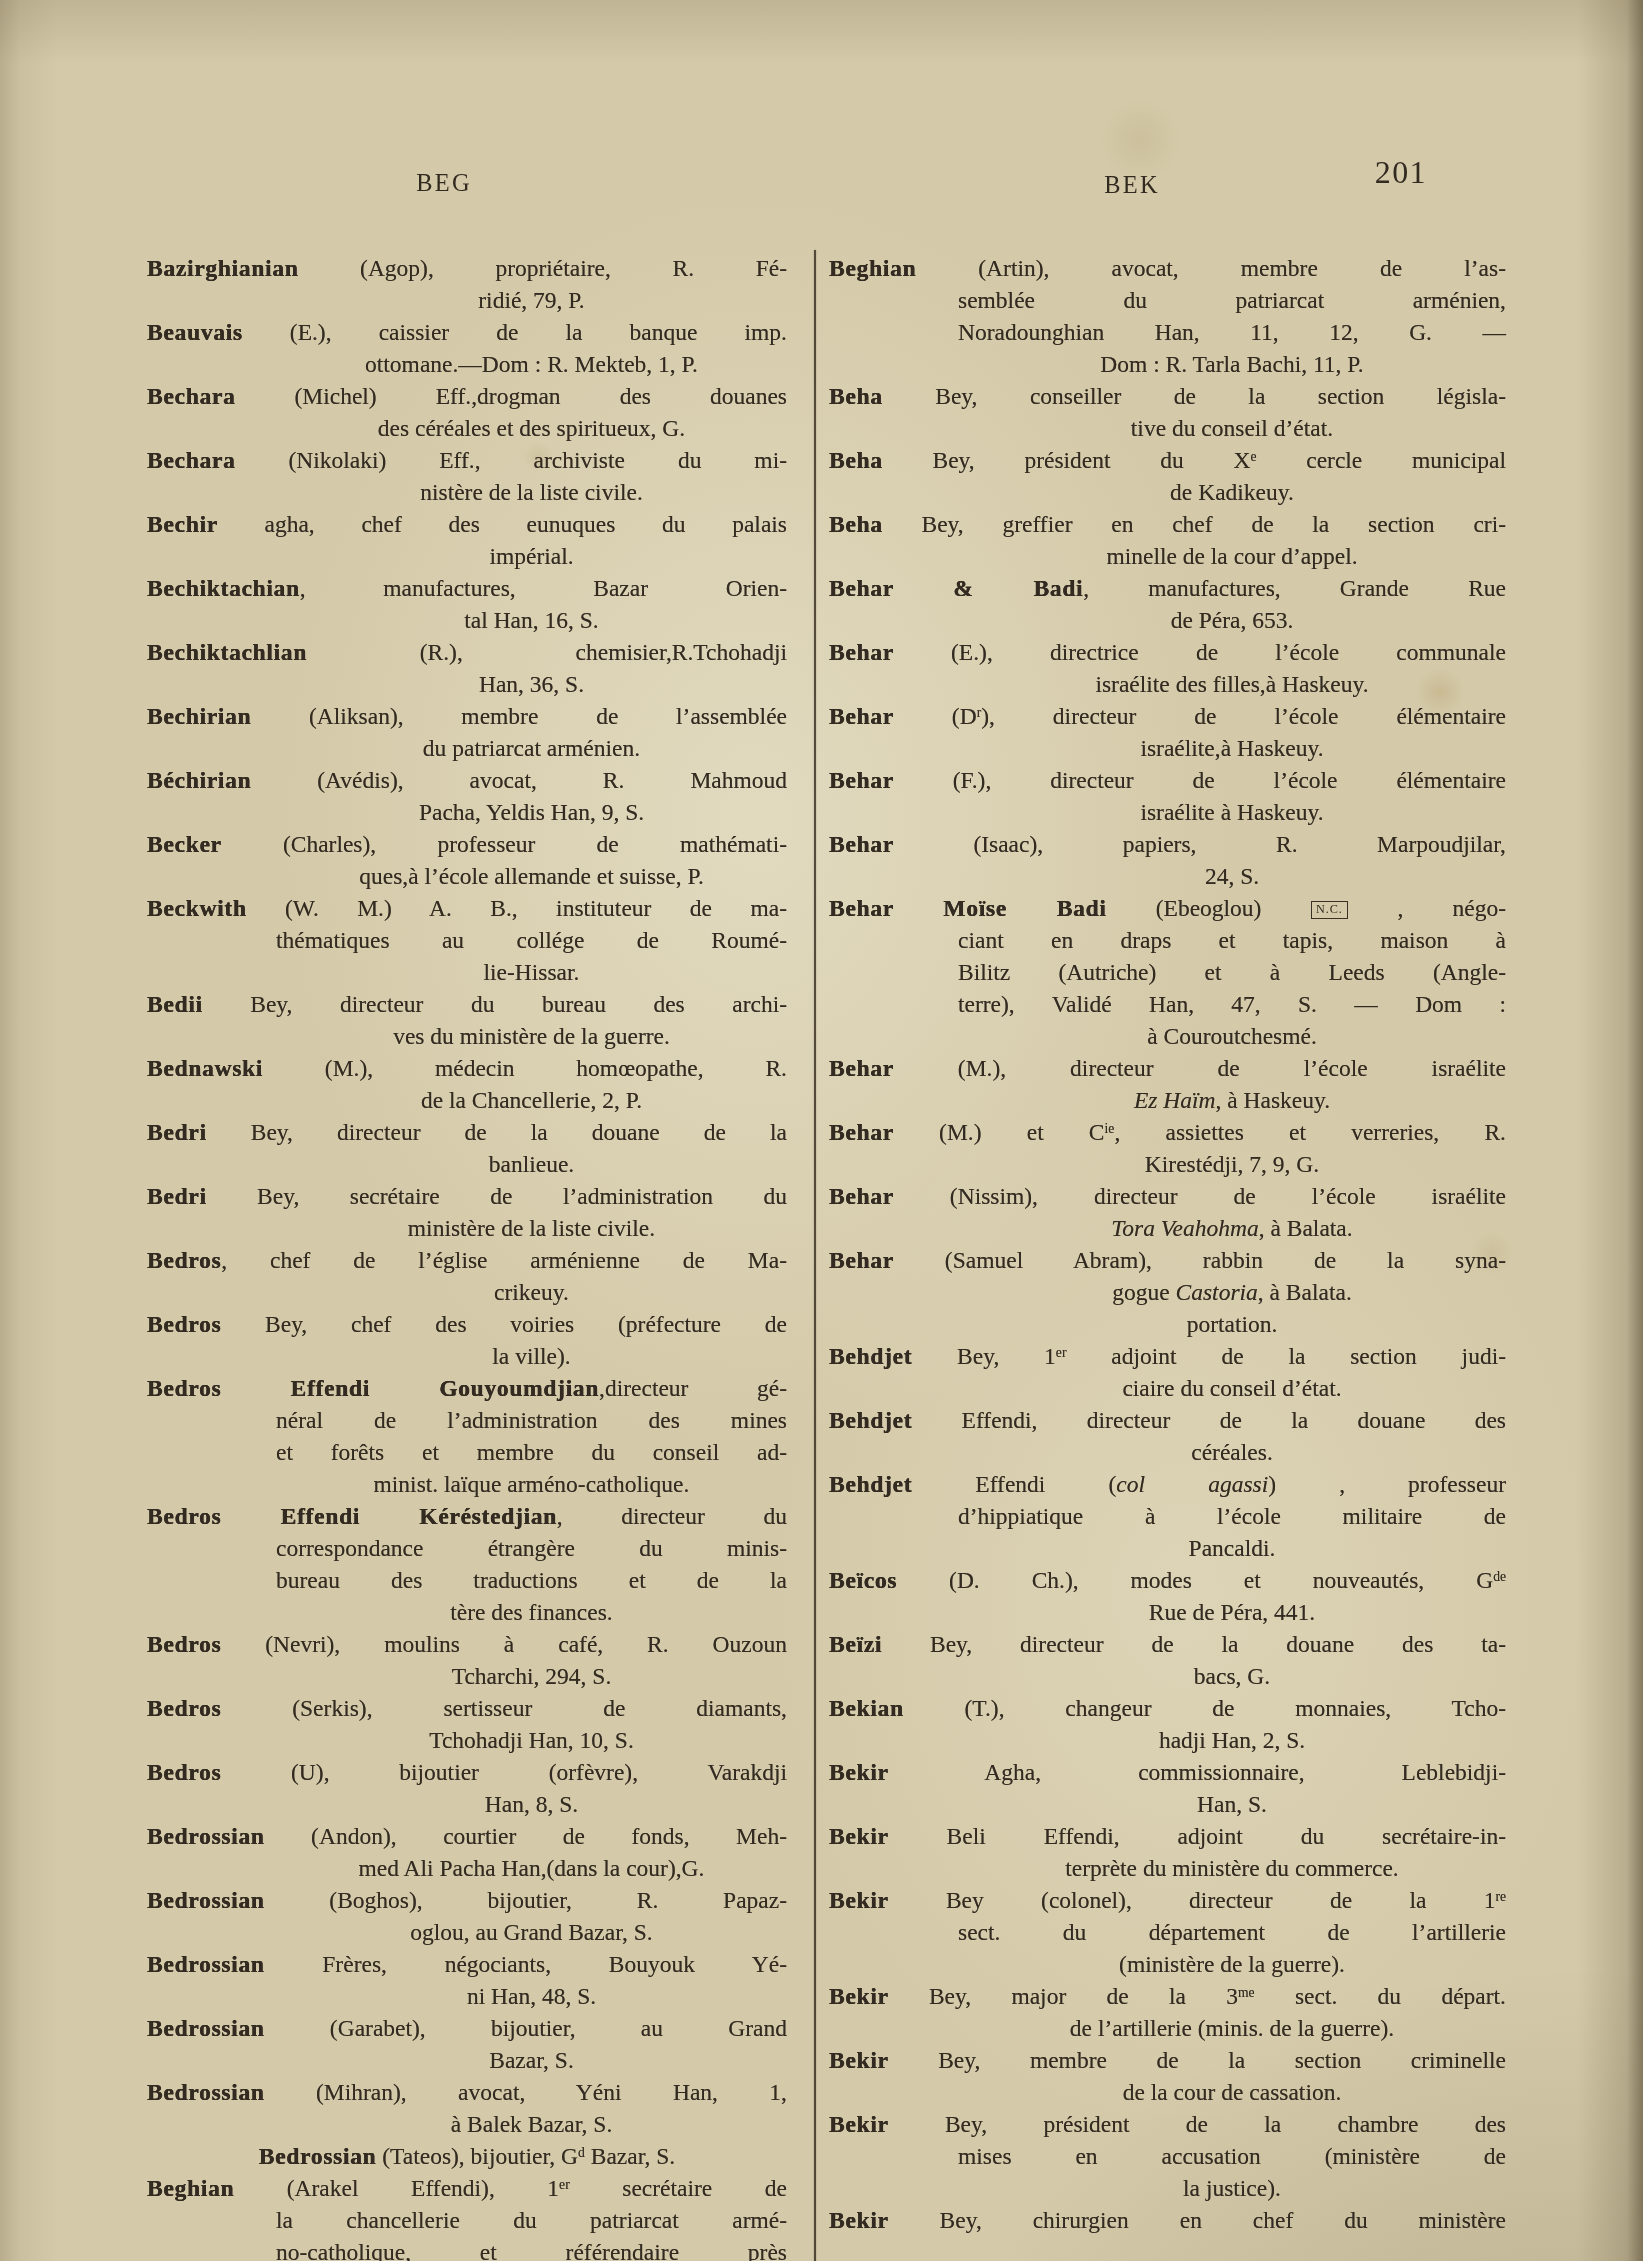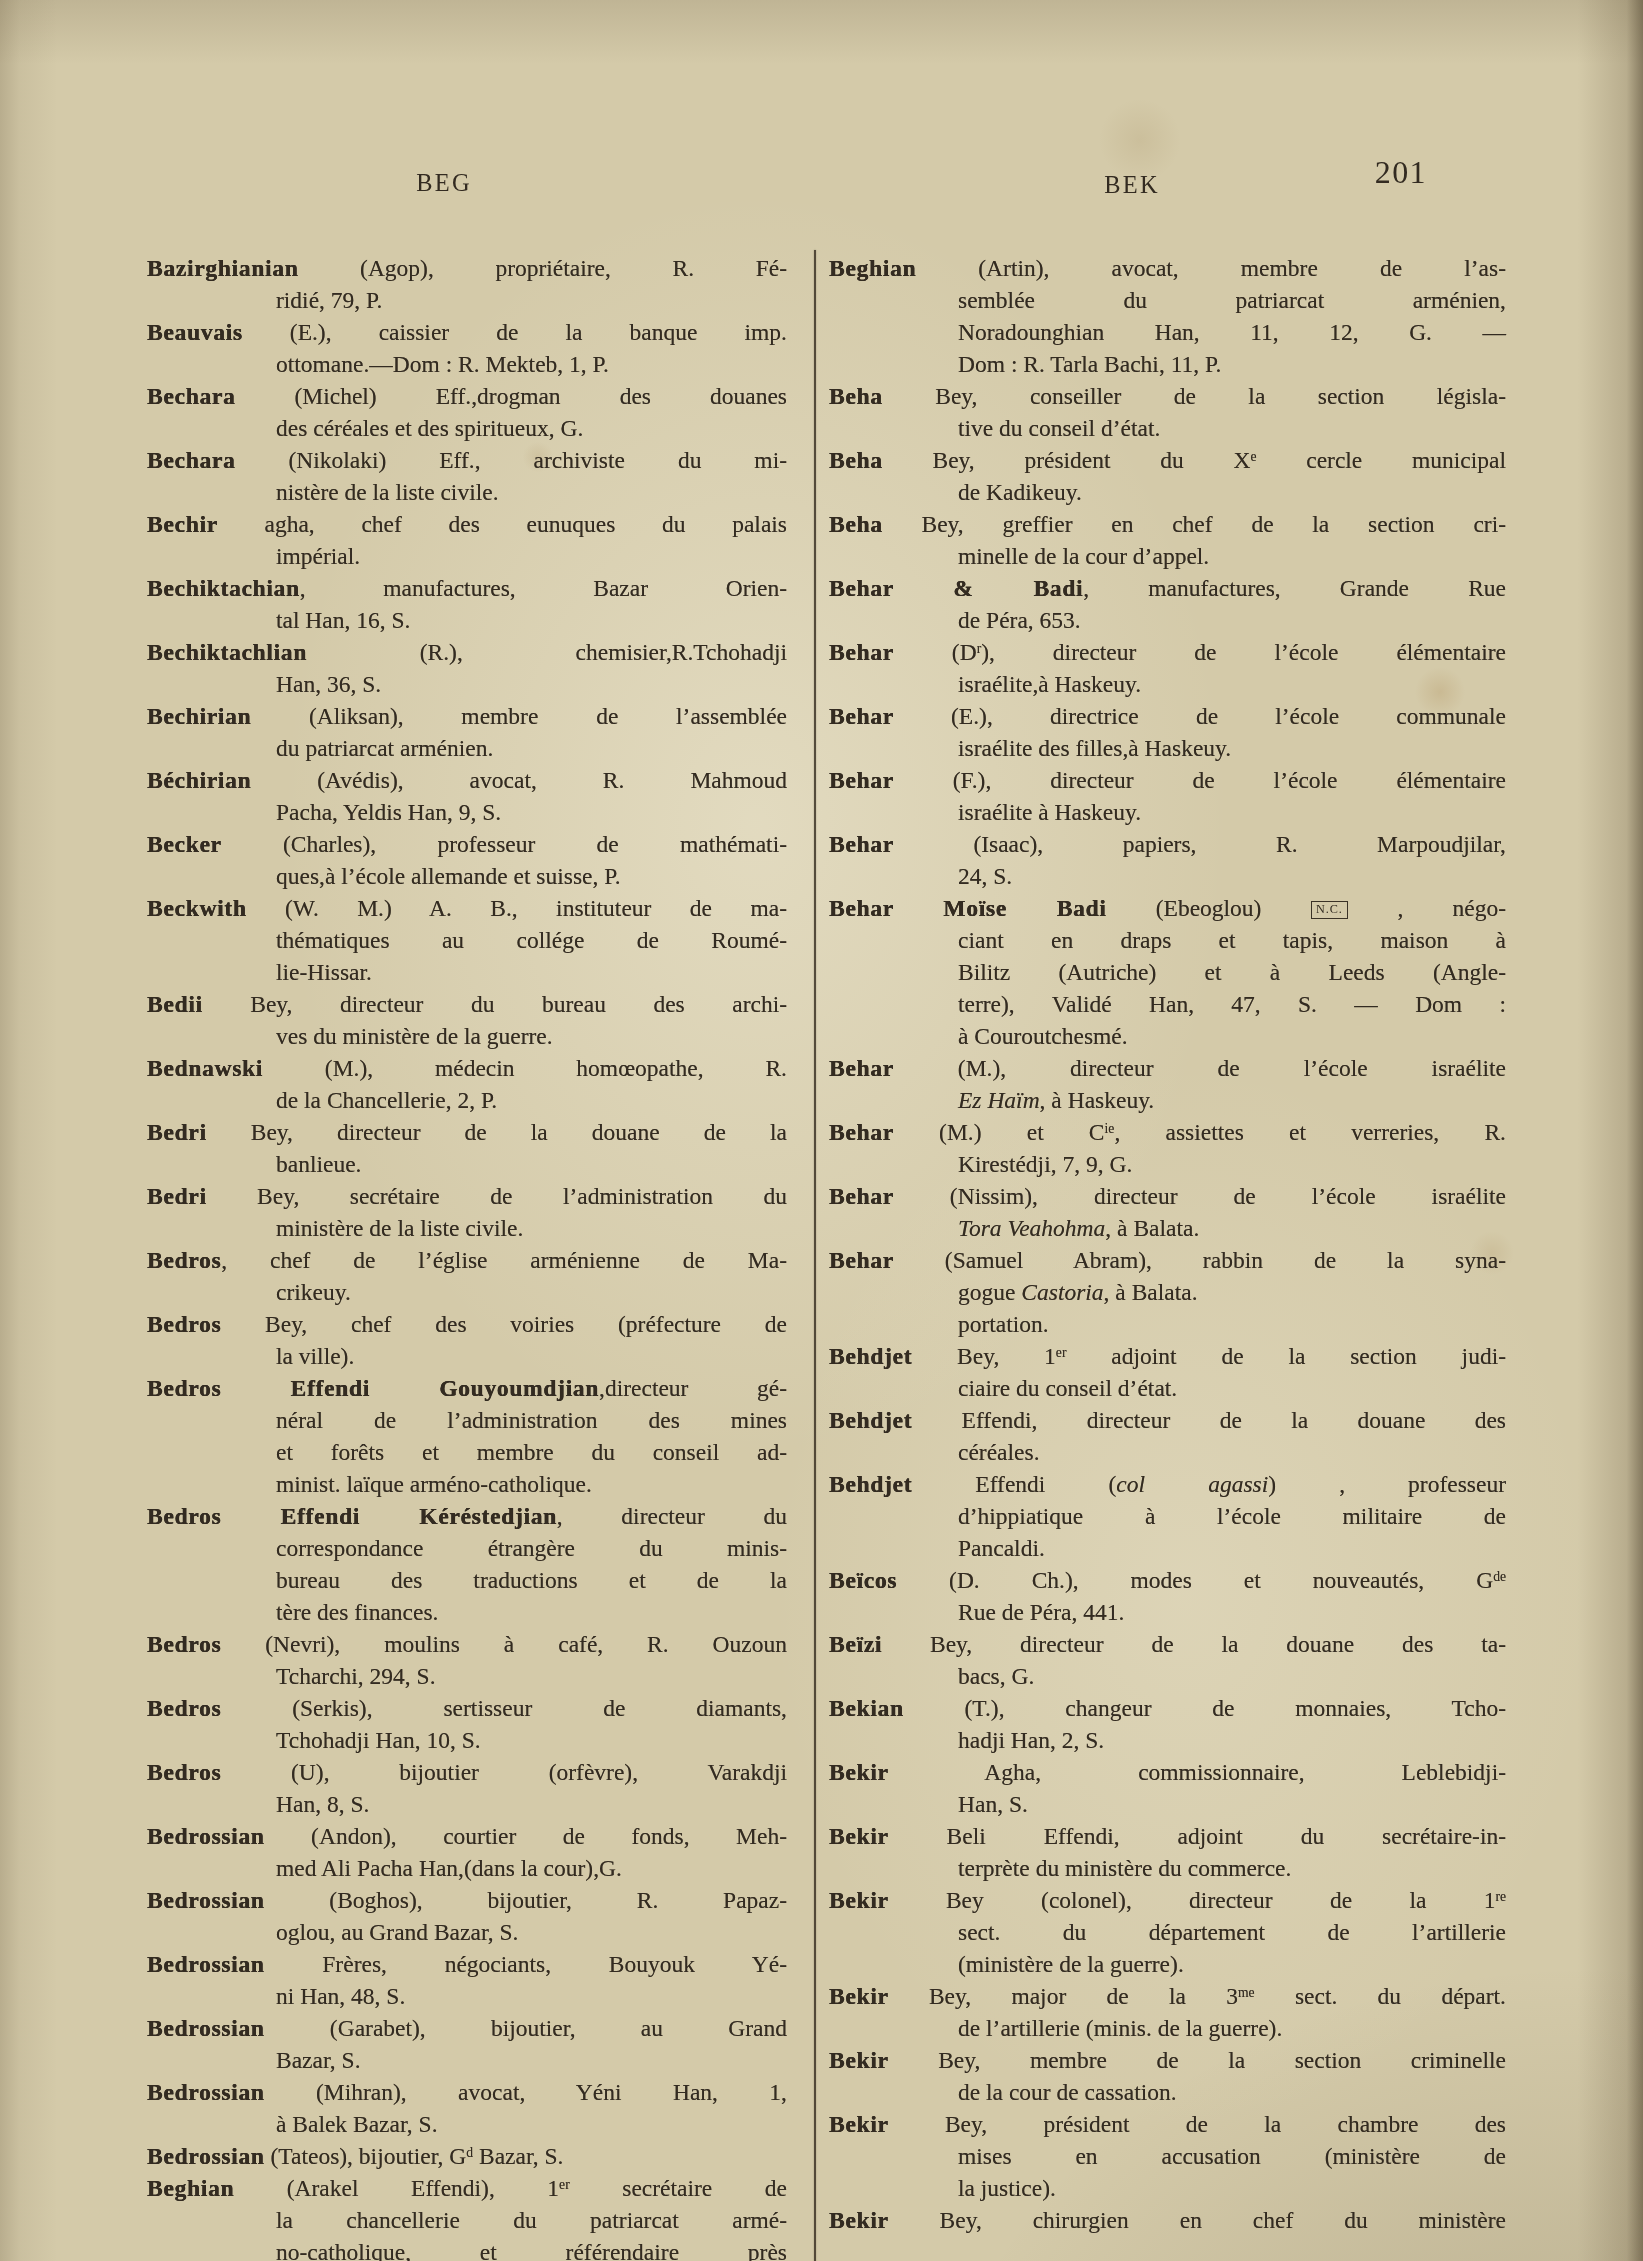--- a/index.html
+++ b/index.html
@@ -26,21 +26,21 @@
   #hr{left:1132px;top:171px;transform:translateX(-50%);}
   #pagenum{position:absolute;left:1427px;top:154px;transform:translateX(-100%);font-size:32px;letter-spacing:1.4px;font-family:Liberation Serif, serif;}
   #divider{position:absolute;left:814px;top:250px;width:1.8px;height:2051px;background:rgba(45,36,24,.78);box-shadow:0 0 1.4px rgba(45,36,24,.45);}
   .col{position:absolute;top:252px;font-size:23.5px;line-height:32px;text-shadow:0 0 0.5px rgba(51,43,33,.55);}
   #col-left{left:147px;width:640px;}
   #col-right{left:829px;width:677px;}
   .entry{margin:0;}
   .line{display:block;}
   .cont{padding-left:129px;}
   .jl{text-align:justify;text-align-last:justify;}
-  .ll{text-align:left;}
+  .ll{text-align:center;}
   .hw{font-weight:bold;letter-spacing:0.7px;text-shadow:0.3px 0 currentColor, 0 0 0.5px rgba(51,43,33,.55);}
   sup.sp{font-size:.58em;line-height:0;vertical-align:.5em;letter-spacing:0;}
   .it{font-style:italic;}
   .nc{display:inline-block;border:1.4px solid #3a3226;padding:0.9px 4.5px 1.8px;font-size:.52em;line-height:1.05;vertical-align:.25em;letter-spacing:0.9px;text-shadow:none;}
 </style>
 </head>
 <body>
 
 <span id="hl" class="runhead">BEG</span>
 <span id="hr" class="runhead">BEK</span>
@@ -188,26 +188,26 @@
     </div>
     <div class="entry">
       <span class="line jl"><b class="hw">Beha</b> Bey, greffier en chef de la section cri-</span>
       <span class="line cont ll">minelle de la cour d’appel.</span>
     </div>
     <div class="entry">
       <span class="line jl"><b class="hw">Behar &amp; Badi</b>, manufactures, Grande Rue</span>
       <span class="line cont ll">de Péra, 653.</span>
     </div>
     <div class="entry">
+      <span class="line jl"><b class="hw">Behar</b> (E.), directrice de l’école communale</span>
+      <span class="line cont ll">israélite des filles,à Haskeuy.</span>
+    </div>
+    <div class="entry">
       <span class="line jl"><b class="hw">Behar</b> (D<sup class="sp">r</sup>), directeur de l’école élémentaire</span>
       <span class="line cont ll">israélite,à Haskeuy.</span>
-    </div>
-    <div class="entry">
-      <span class="line jl"><b class="hw">Behar</b> (E.), directrice de l’école communale</span>
-      <span class="line cont ll">israélite des filles,à Haskeuy.</span>
     </div>
     <div class="entry">
       <span class="line jl"><b class="hw">Behar</b> (F.), directeur de l’école élémentaire</span>
       <span class="line cont ll">israélite à Haskeuy.</span>
     </div>
     <div class="entry">
       <span class="line jl"><b class="hw">Behar</b> (Isaac), papiers, R. Marpoudjilar,</span>
       <span class="line cont ll">24, S.</span>
     </div>
     <div class="entry">

